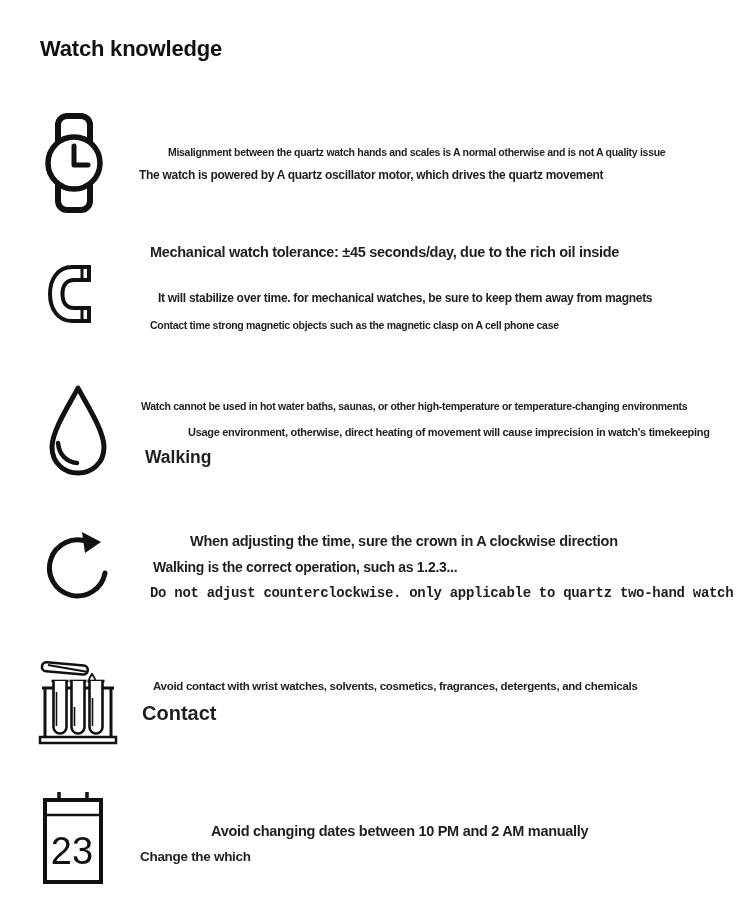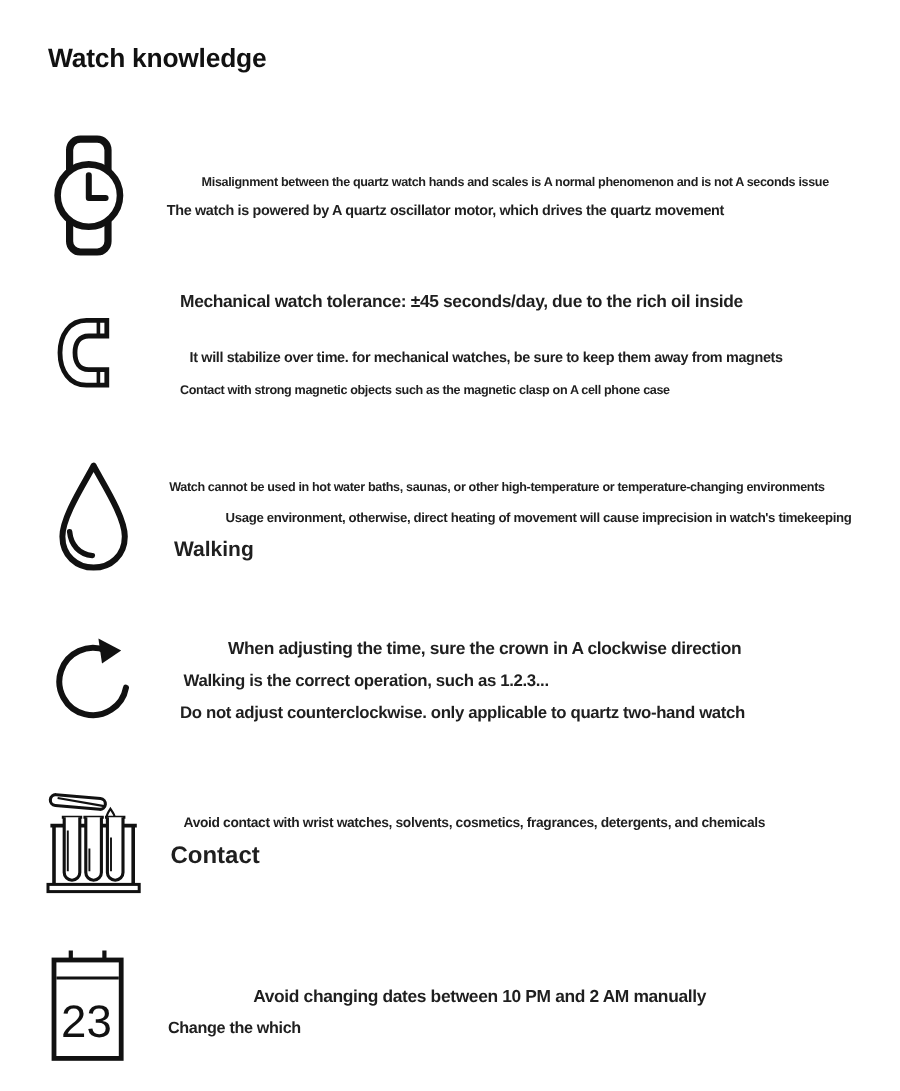--- a/index.html
+++ b/index.html
@@ -17,21 +17,21 @@
   .s2l1{left:150px;top:244px;font-size:14.5px;}
   .s2l2{left:158px;top:291px;font-size:12px;}
   .s2l3{left:150px;top:319px;font-size:10.5px;}
   
   .s3l1{left:141px;top:400px;font-size:10.5px;}
   .s3l2{left:148px;top:426px;font-size:11px;padding-left:40px;}
   .s3l3{left:145px;top:447px;font-size:17.5px;letter-spacing:0;}
   
   .s4l1{left:190px;top:533px;font-size:14.5px;}
   .s4l2{left:153px;top:559px;font-size:14px;}
-  .s4l3{left:150px;top:585px;font-size:14px;}
+  .s4l3{left:150px;top:585px;font-size:14px;font-family:Liberation Mono, monospace;}
   
   .s5l1{left:153px;top:680px;font-size:11.5px;}
   .s5l2{left:142px;top:702px;font-size:20px;letter-spacing:0;}
   
   .s6l1{left:211px;top:823px;font-size:14.5px;}
   .s6l2{left:140px;top:849px;font-size:13.5px;}
   
   .i-watch{left:42px;top:112px;}
   .i-magnet{left:45px;top:262px;}
   .i-drop{left:44px;top:383px;}
@@ -45,33 +45,33 @@
 <div id="canvas">
 
   <div class="title">Watch knowledge</div>
 
   <div>
     <svg class="icon i-watch" width="64" height="102" viewBox="0 0 64 102">
       <rect x="16" y="4" width="32" height="94" rx="9" fill="#fff" stroke="#111" stroke-width="6"></rect>
       <circle cx="32" cy="51" r="26" fill="#fff" stroke="#111" stroke-width="5.5"></circle>
       <path d="M32 34 V53 H46" fill="none" stroke="#111" stroke-width="5" stroke-linecap="round" stroke-linejoin="round"></path>
     </svg>
-    <div class="line s1l1">Misalignment between the quartz watch hands and scales is A normal phenomenon and is not A seconds issue</div>
+    <div class="line s1l1">Misalignment between the quartz watch hands and scales is A normal otherwise and is not A quality issue</div>
     <div class="line s1l2">The watch is powered by A quartz oscillator motor, which drives the quartz movement</div>
   </div>
 
   <div>
     <svg class="icon i-magnet" width="68" height="64" viewBox="0 0 68 64">
       <path d="M44 5 H27 C13 5 5 17 5 32 C5 47 13 59 27 59 H44 V46 H29 C21 46 17.5 40 17.5 32 C17.5 24 21 18 29 18 H44 Z" fill="#fff" stroke="#111" stroke-width="4" stroke-linejoin="miter"></path>
       <line x1="37" y1="5" x2="37" y2="18" stroke="#111" stroke-width="3"></line>
       <line x1="37" y1="46" x2="37" y2="59" stroke="#111" stroke-width="3"></line>
     </svg>
     <div class="line s2l1">Mechanical watch tolerance: ±45 seconds/day, due to the rich oil inside</div>
     <div class="line s2l2">It will stabilize over time. for mechanical watches, be sure to keep them away from magnets</div>
-    <div class="line s2l3">Contact with strong magnetic objects such as the magnetic clasp on A cell phone case</div>
+    <div class="line s2l3">Contact time strong magnetic objects such as the magnetic clasp on A cell phone case</div>
   </div>
 
   <div>
     <svg class="icon i-drop" width="68" height="96" viewBox="0 0 68 96">
       <path d="M34 5 C28 17 8 47 8 64 C8 80 20 90 34 90 C48 90 60 80 60 64 C60 47 40 17 34 5 Z" fill="none" stroke="#111" stroke-width="5" stroke-linejoin="round"></path>
       <path d="M14 60 C15 71 22 79 33 80" fill="none" stroke="#111" stroke-width="4.5" stroke-linecap="round"></path>
     </svg>
     <div class="line s3l1">Watch cannot be used in hot water baths, saunas, or other high-temperature or temperature-changing environments</div>
     <div class="line s3l2">Usage environment, otherwise, direct heating of movement will cause imprecision in watch's timekeeping</div>
     <div class="line s3l3">Walking</div>

